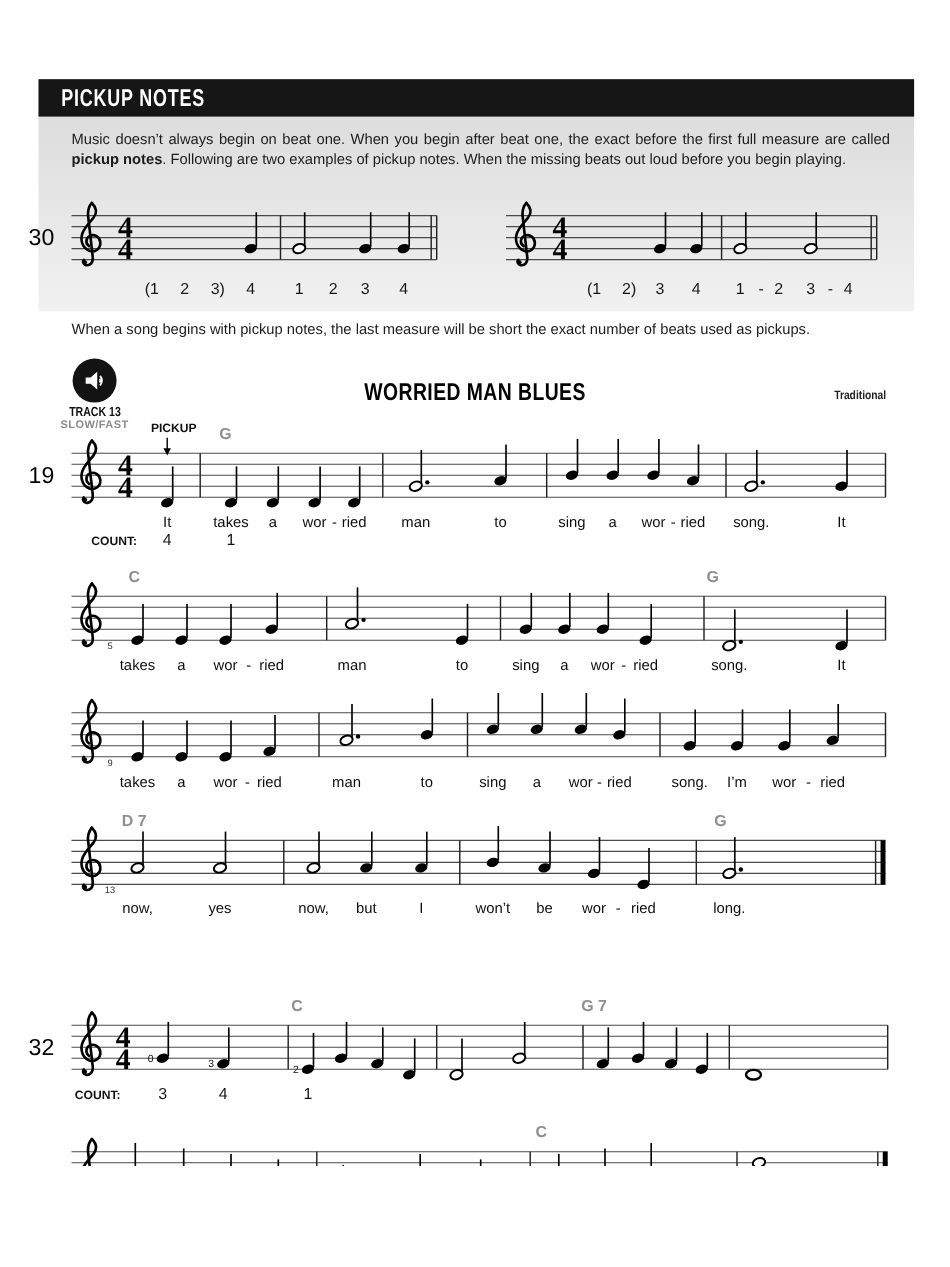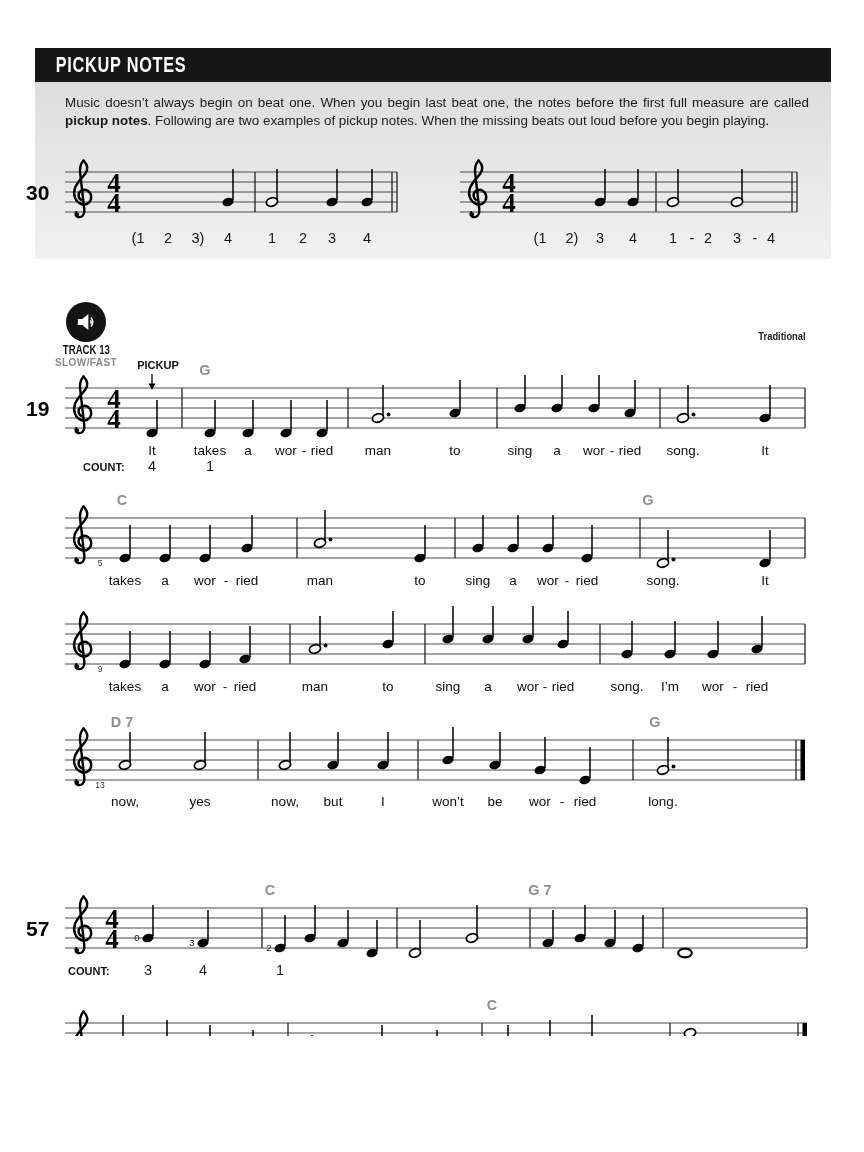--- a/index.html
+++ b/index.html
@@ -1,30 +1,30 @@
 <!DOCTYPE html>
 <html><head>
 <meta charset="utf-8">
 <style>
   html,body{margin:0;padding:0;background:#fff;}
   .page{position:relative;width:864px;height:1036px;background:#fff;
-        font-family:"Liberation Sans",sans-serif;overflow:hidden;}
+        font-family:"Liberation Sans",sans-serif;overflow:hidden;margin-top:24px;}
   .abs{position:absolute;}
   .cond{display:inline-block;transform:scaleX(.74);transform-origin:0 50%;}
   .condc{display:inline-block;transform:scaleX(.8);transform-origin:50% 50%;}
   .intro-box{left:35px;top:48px;width:796px;height:211px;
              background:linear-gradient(180deg,#d9d9d9,#f1f1f1);}
   .intro-bar{left:35px;top:48px;width:796px;height:34px;background:#161616;
              color:#fff;font-weight:bold;font-size:22px;line-height:34px;
              letter-spacing:1px;}
   .intro-bar span{padding-left:28px;}
   .intro-text{left:65px;top:94px;width:744px;font-size:13.4px;line-height:18px;
               color:#1c1c1c;text-align:justify;}
   .between{left:65px;top:268px;width:760px;font-size:13.4px;color:#1c1c1c;}
-  .exnum{font-weight:bold;font-size:21px;color:#000;}
+  .exnum{font-weight:normal;font-size:21px;color:#000;}
   .song-title{left:0;right:0;top:320px;text-align:center;font-weight:bold;
               font-size:22px;color:#000;letter-spacing:.5px;}
   .credit{right:58px;top:330px;font-size:11px;font-weight:600;color:#222;
           transform:scaleX(.85);transform-origin:100% 50%;}
   .track-badge{left:66px;top:302px;width:40px;height:40px;border-radius:50%;
                background:#131313;display:flex;align-items:center;justify-content:center;}
   .track-l1{left:46px;top:343px;width:80px;text-align:center;font-weight:bold;
             font-size:12px;color:#111;text-decoration:underline;}
   .track-l2{left:46px;top:357px;width:80px;text-align:center;font-size:10px;
             font-weight:bold;color:#8a8a8a;letter-spacing:.4px;}
@@ -43,39 +43,43 @@
 </style>
 </head>
 <body>
 
 <div class="page">
 
   <div class="abs intro-box"></div>
   <div class="abs intro-bar">
     <span class="cond">PICKUP NOTES</span>
   </div>
-  <div class="abs intro-text"><span>Music doesn’t always begin on beat one. When you begin last beat one, the notes before the first full measure are called </span><b>pickup notes</b><span>. Following are two examples of pickup notes. When the missing beats out loud before you begin playing.</span></div>
+  <div class="abs intro-text"><span>Music doesn’t always begin on beat one. When you begin after beat one, the exact before the first full measure are called </span><b>pickup notes</b><span>. Following are two examples of pickup notes. When the missing beats out loud before you begin playing.</span></div>
 
   <div class="abs exnum" style="left:26px;top:181px">30</div>
 
+  <div class="abs between">When a song begins with pickup notes, the last measure will be short the exact number of beats used as pickups.</div>
 
   <div class="abs track-badge">
     <svg width="26" height="26" viewBox="0 0 24 24">
       <polygon points="4.5,9.3 8.6,9.3 14.2,4.6 14.2,19.4 8.6,14.7 4.5,14.7" fill="#fff"></polygon>
       <path d="M16.6 8 A6 6 0 0 1 16.6 16" stroke="#fff" stroke-width="1.6" fill="none"></path>
       <path d="M16.2 10.4 A2.8 2.8 0 0 1 16.2 13.6" stroke="#fff" stroke-width="1.4" fill="none"></path>
     </svg>
   </div>
   <div class="abs track-l1"><span class="condc">TRACK 13</span></div>
   <div class="abs track-l2">SLOW/FAST</div>
 
+  <div class="abs song-title">
+    <span class="condc">WORRIED MAN BLUES</span>
+  </div>
   <div class="abs credit">Traditional</div>
 
   <div class="abs exnum" style="left:26px;top:397px">19</div>
-  <div class="abs exnum" style="left:26px;top:917px">57</div>
+  <div class="abs exnum" style="left:26px;top:917px">32</div>
 
   <div class="abs pagenum">16</div>
 
   <svg id="music" width="864" height="1152" viewBox="0 0 864 1152">
     <defs>
       <g id="clef" stroke="#000" stroke-width="2.4" fill="none" stroke-linecap="round">
         <path d="M16.5 1.5 C20.5 5.5 21.5 10.5 18 15 C14.5 19.5 9.5 24 7.8 29.5 C5.6 36.5 8.8 43 14.2 45 C19.6 47 24.6 42.8 24.2 37.4 C23.8 32.2 18.6 29.4 14.4 31.6 C10.8 33.5 10.6 38.6 14 40.8"></path>
         <path d="M16.5 1.5 C13.4 5 12.6 9.8 13.2 14.4 L17.3 50.5 C17.9 55.5 15 58.8 11.2 58 C8.6 57.4 7.8 54.8 9.2 53.2"></path>
         <circle cx="10.4" cy="55.4" r="1.8" fill="#000" stroke="none"></circle>
       </g>

